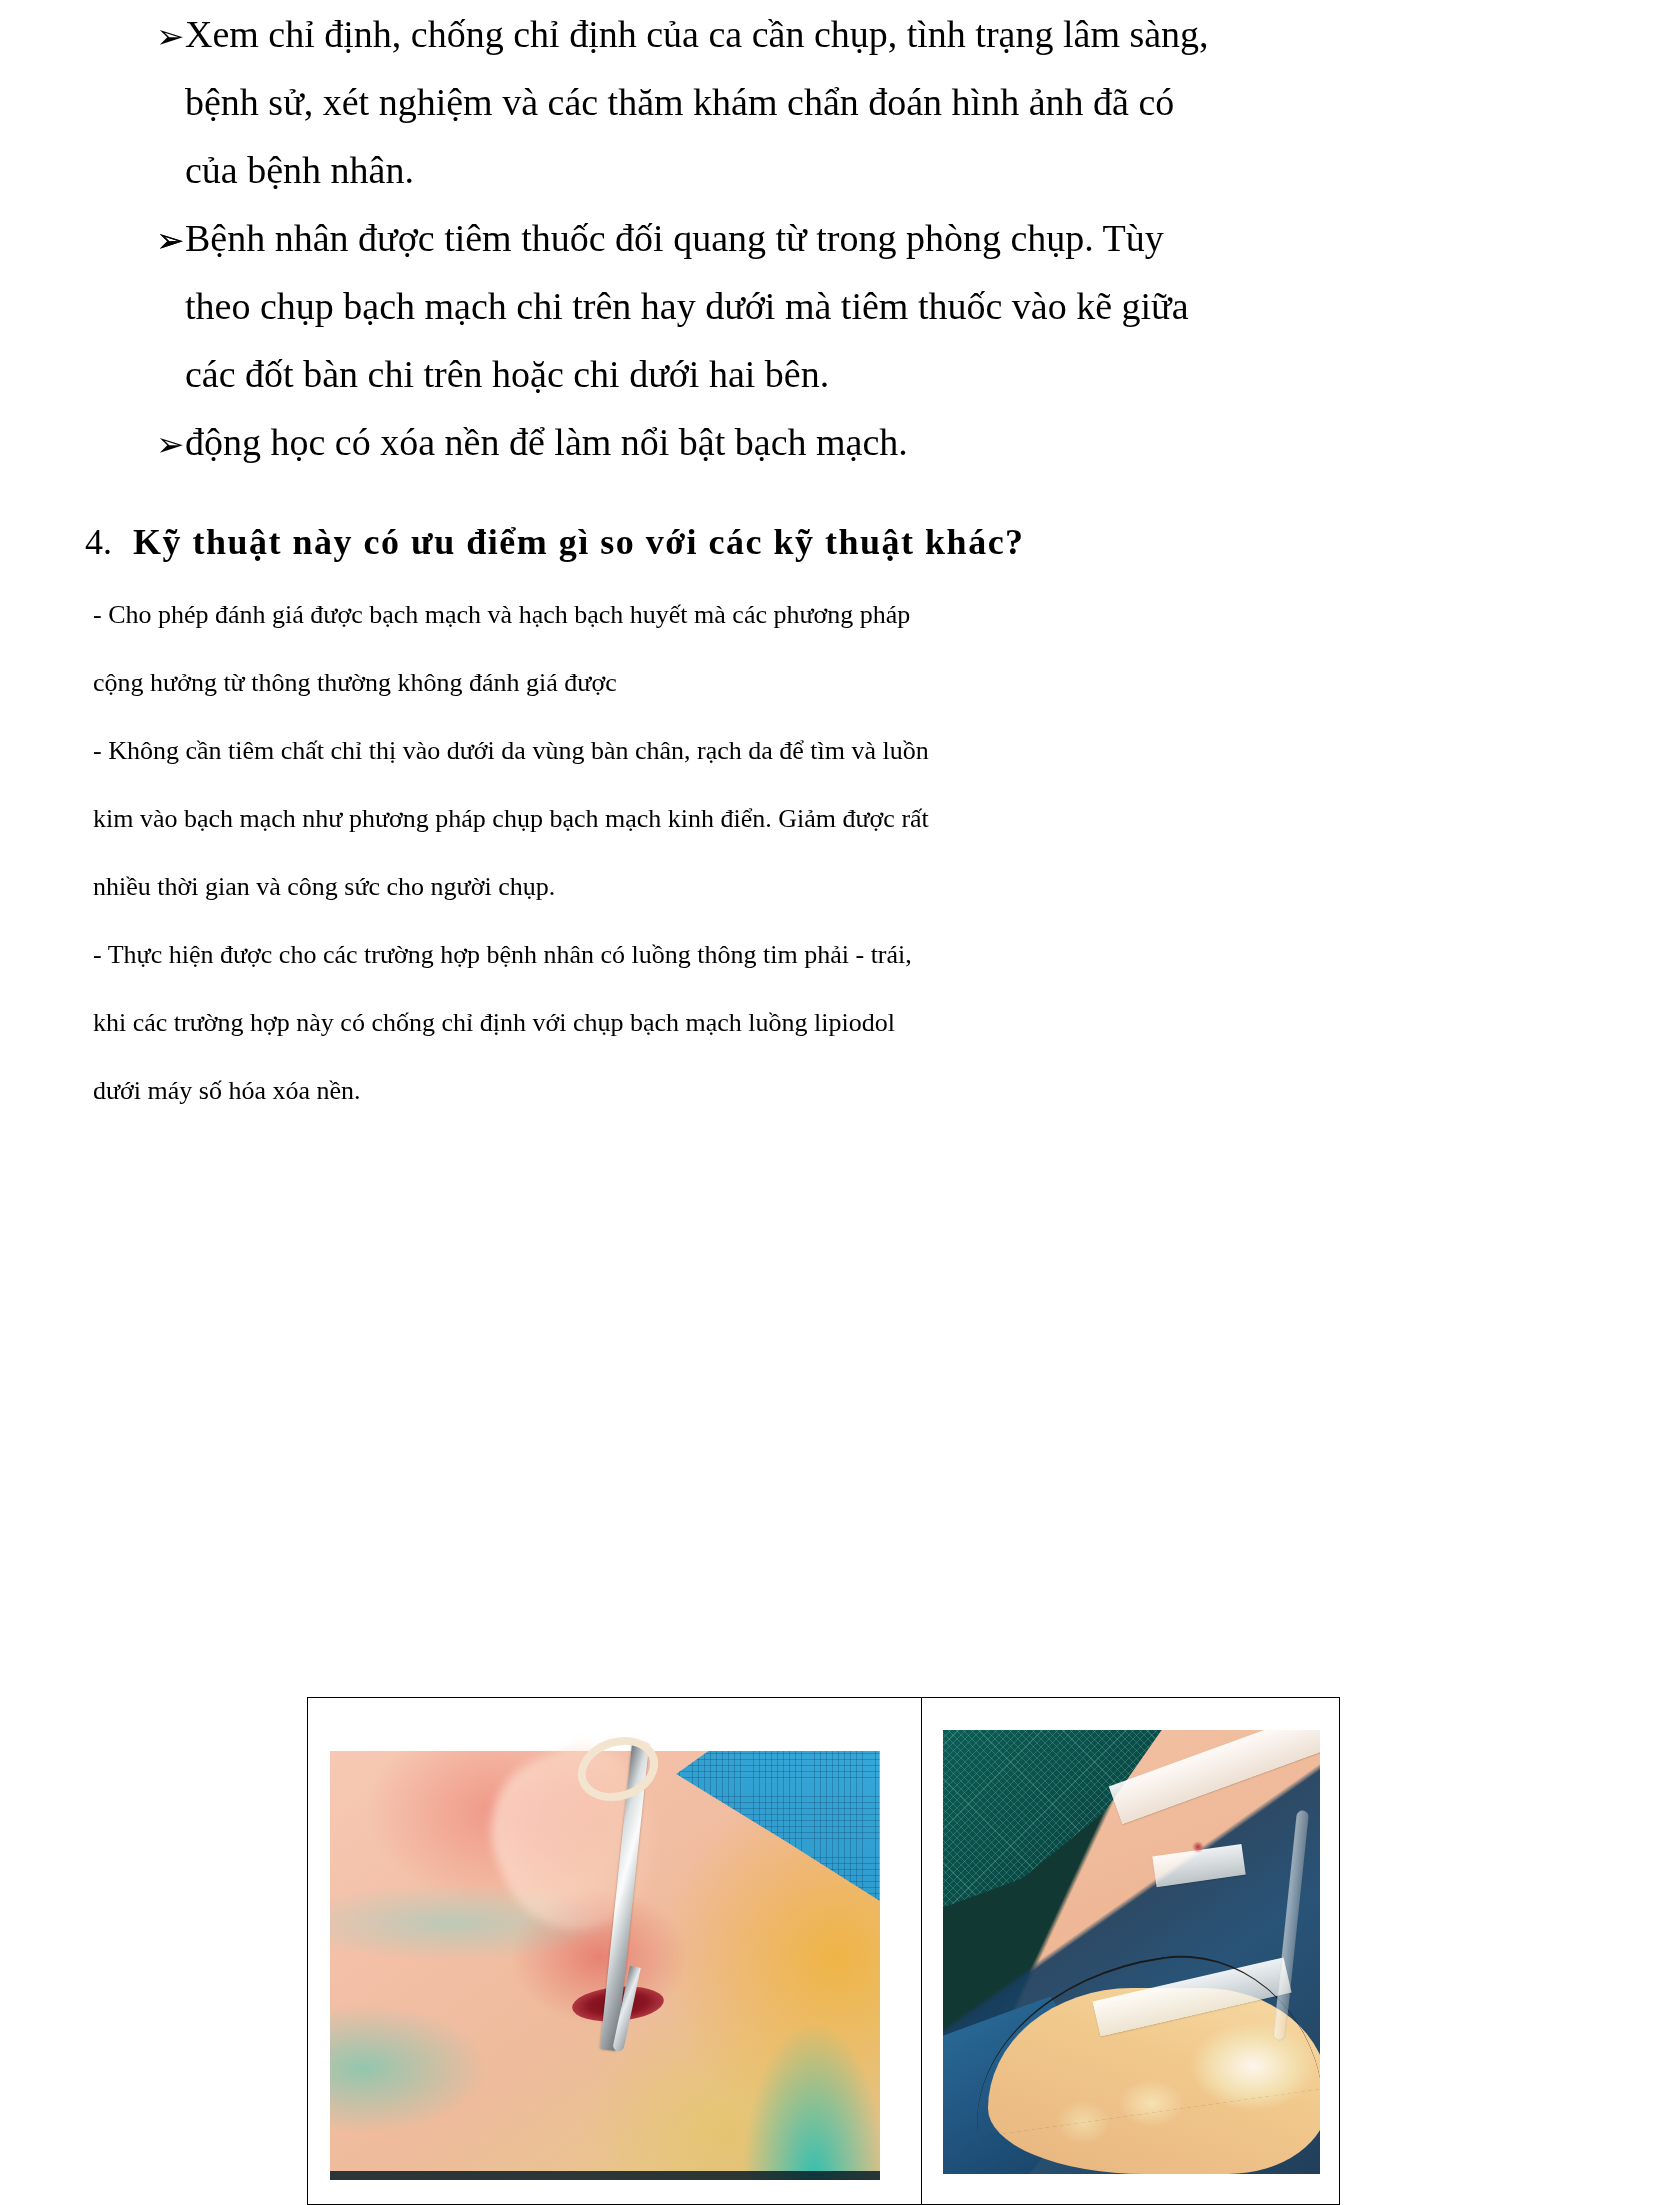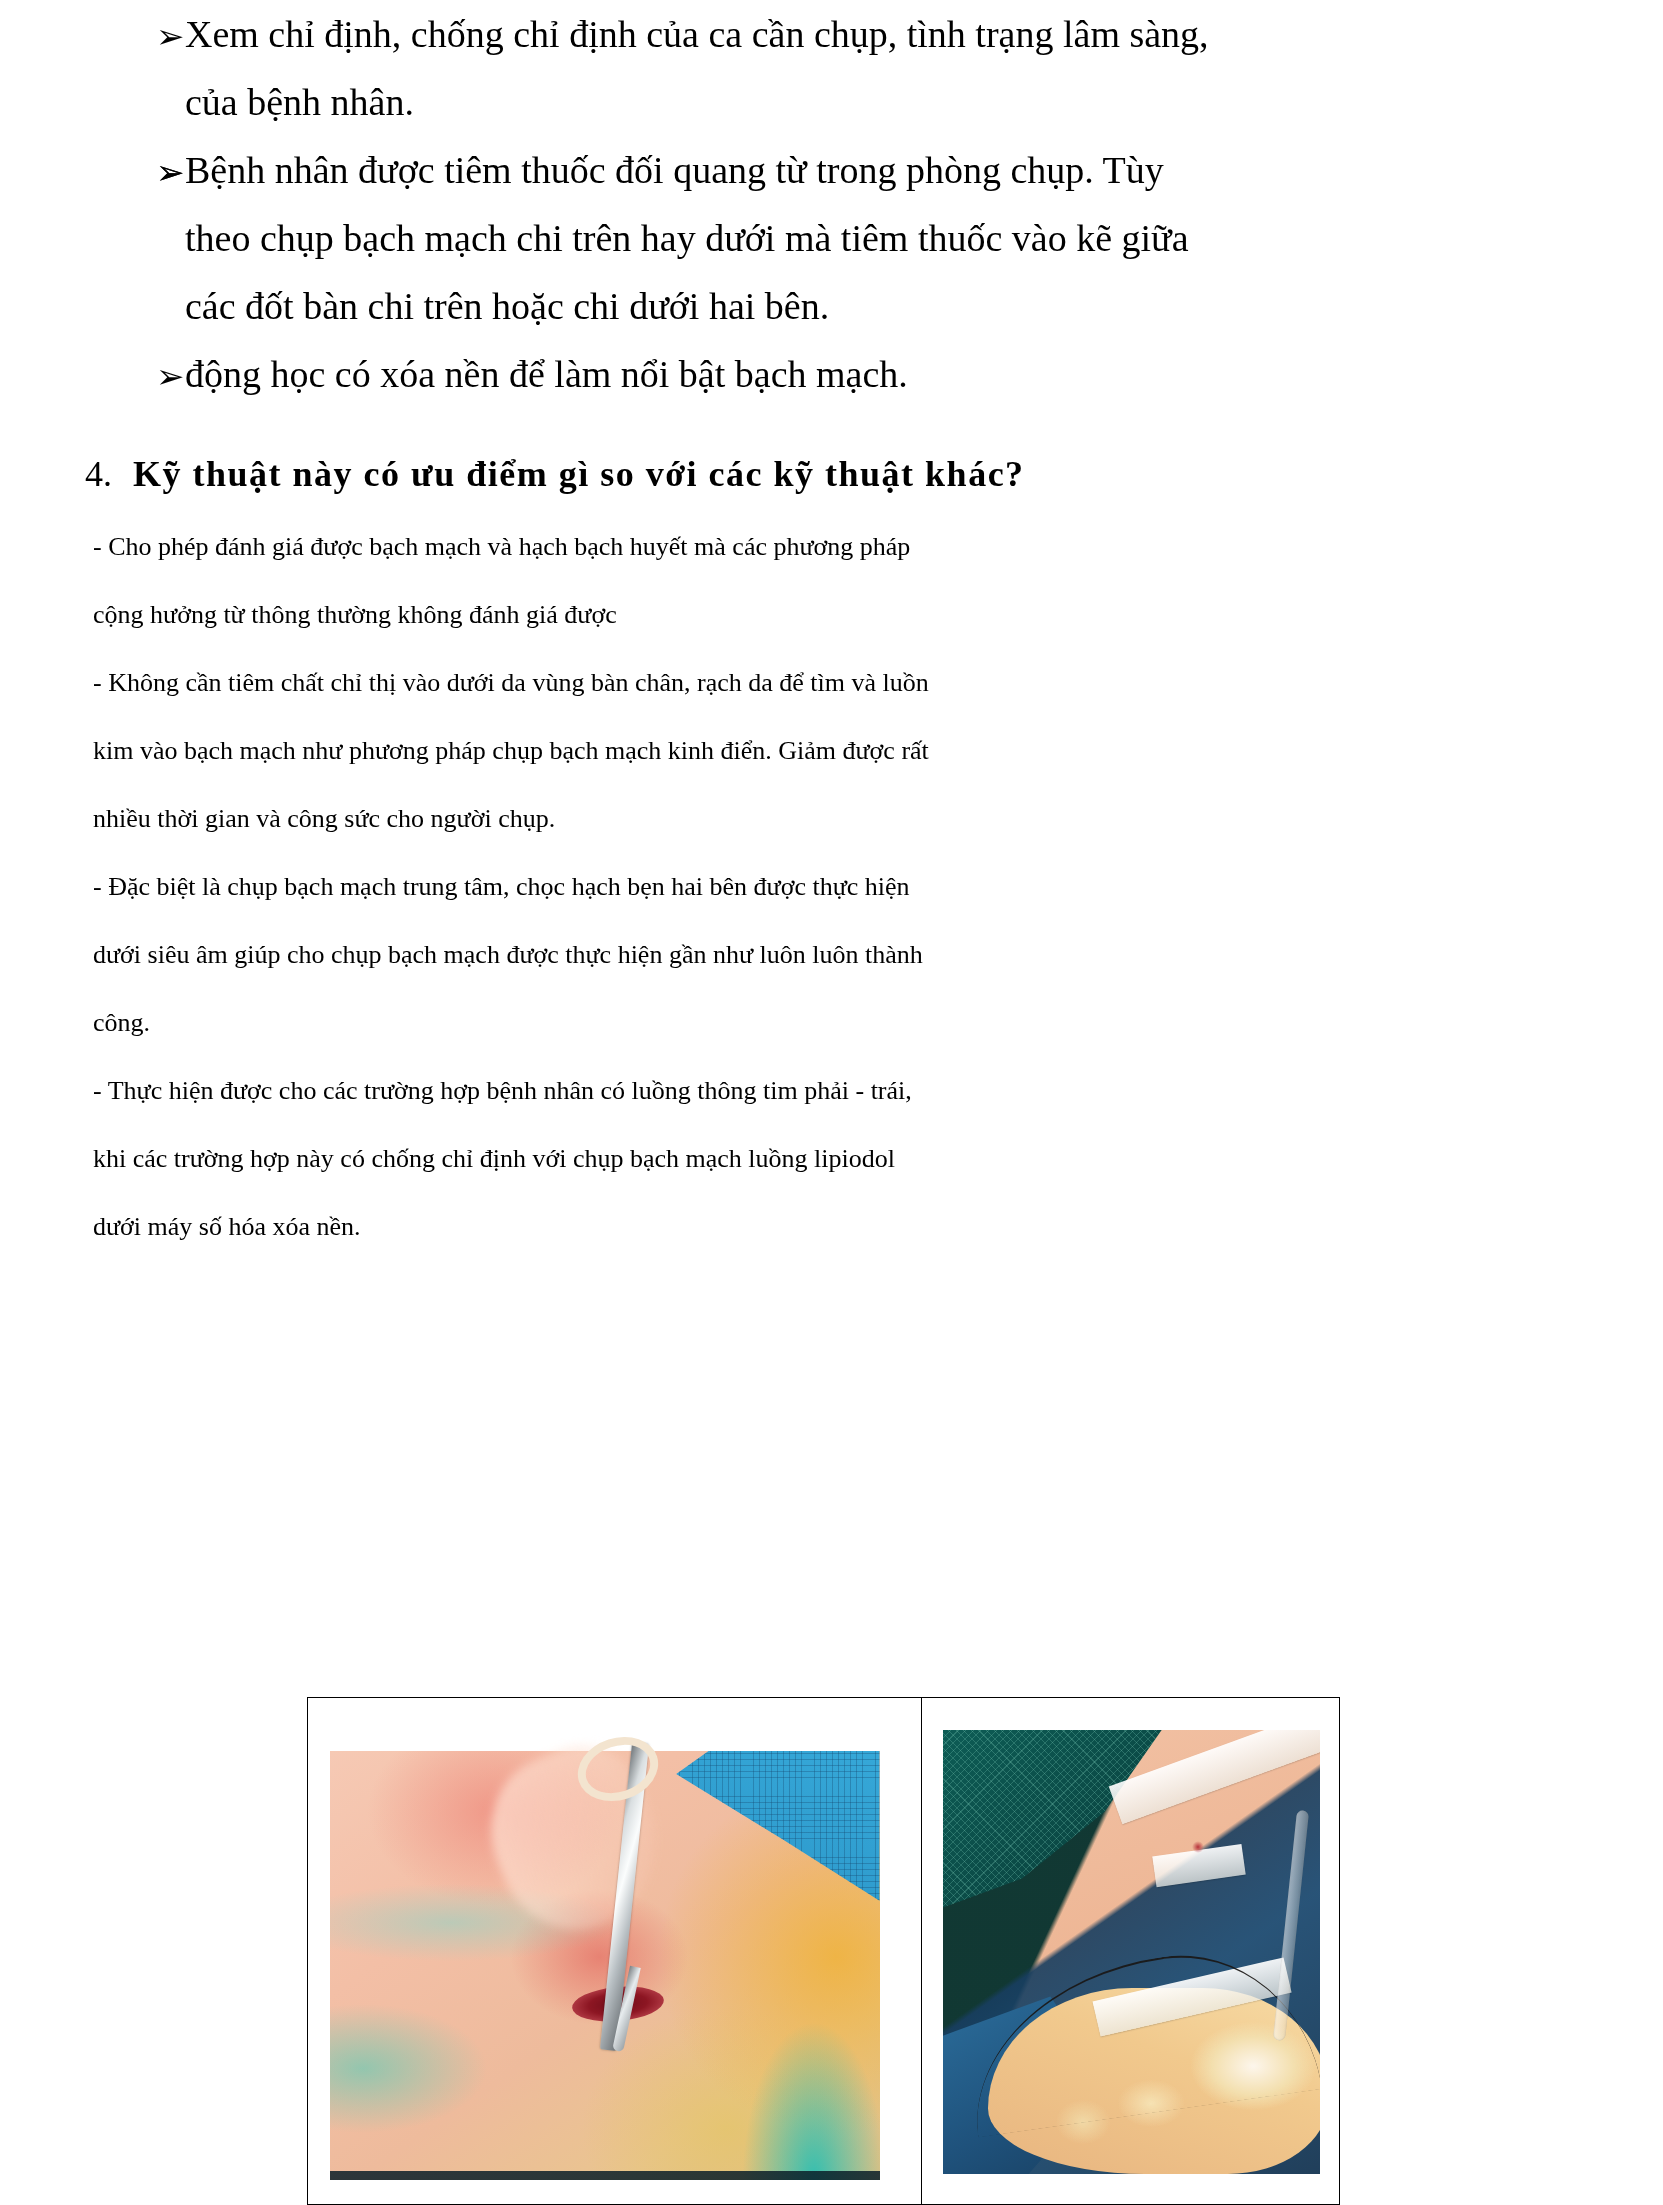--- a/index.html
+++ b/index.html
@@ -289,20 +289,23 @@
 
 <div class="page">
 
   <ul class="bullet-list">
 
     <li class="bullet-item">
       <span class="bullet-marker">➢</span>
       <div class="bullet-body">
         <span class="bline spread">
           <span>Xem chỉ định, chống chỉ định của ca cần chụp, tình trạng lâm sàng,</span>
+        </span>
+        <span class="bline spread">
+          <span>bệnh sử, xét nghiệm và các thăm khám chẩn đoán hình ảnh đã có</span>
         </span>
         <span class="bline">của bệnh nhân.</span>
       </div>
     </li>
 
     <li class="bullet-item">
       <span class="bullet-marker">➢</span>
     </li>
 
     <li class="bullet-item">
@@ -342,29 +345,20 @@
   <div class="para">
     <span class="pline spread">
       <span>- Không cần tiêm chất chỉ thị vào dưới da vùng bàn chân, rạch da để tìm và luồn</span>
     </span>
     <span class="pline spread">
       <span>kim vào bạch mạch như phương pháp chụp bạch mạch kinh điển. Giảm được rất</span>
     </span>
     <span class="pline">nhiều thời gian và công sức cho người chụp.</span>
   </div>
 
-  <div class="para">
-    <span class="pline spread">
-      <span>- Đặc biệt là chụp bạch mạch trung tâm, chọc hạch bẹn hai bên được thực hiện</span>
-    </span>
-    <span class="pline spread">
-      <span>dưới siêu âm giúp cho chụp bạch mạch được thực hiện gần như luôn luôn thành</span>
-    </span>
-    <span class="pline">công.</span>
-  </div>
 
   <div class="para">
     <span class="pline spread">
       <span>- Thực hiện được cho các trường hợp bệnh nhân có luồng thông tim phải - trái,</span>
     </span>
     <span class="pline spread">
       <span>khi các trường hợp này có chống chỉ định với chụp bạch mạch luồng lipiodol</span>
     </span>
     <span class="pline">dưới máy số hóa xóa nền.</span>
   </div>

